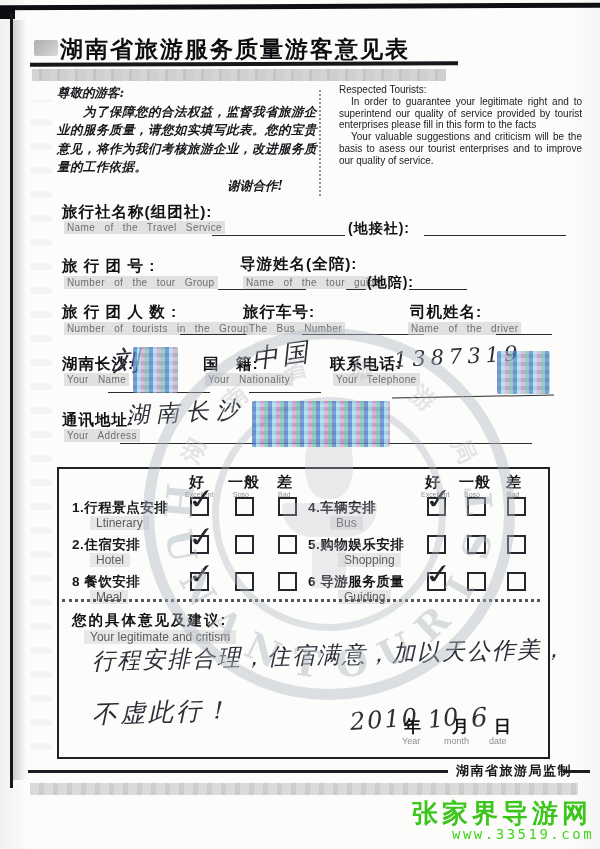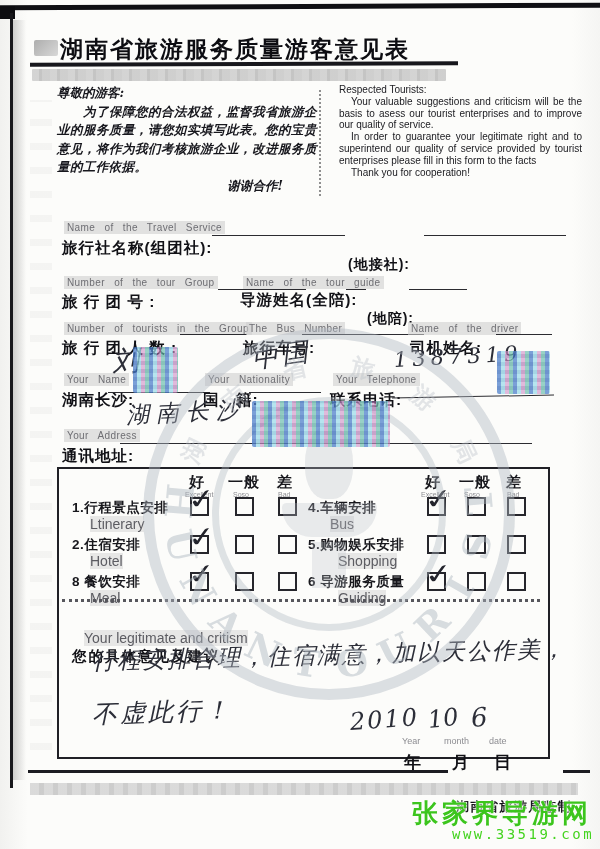--- a/index.html
+++ b/index.html
@@ -24,35 +24,35 @@
     background:linear-gradient(135deg,#9a9a9a,#cfcfcf);border-radius:2px;}
   
   .intro-cn{position:absolute;left:57px;top:84px;width:260px;font-family:"DejaVu Serif",serif;
     font-style:italic;font-weight:700;font-size:12.5px;line-height:18.5px;color:#17171d;}
   .cn-body{text-indent:26px;text-align:justify;letter-spacing:.4px;}
   .cn-close{text-align:right;padding-right:34px;}
   .intro-divider{position:absolute;left:319px;top:90px;height:106px;width:0;border-left:2px dotted #8f8f8f;}
   .intro-en{position:absolute;left:339px;top:84px;width:243px;font-size:10px;line-height:11.8px;color:#202025;text-align:justify;}
   .en-p{text-indent:12px;}
   
-  .cn{position:absolute;font-weight:900;font-size:15.5px;letter-spacing:1px;color:#111116;white-space:nowrap;margin-top:36px;}
+  .cn{position:absolute;font-weight:900;font-size:15.5px;letter-spacing:1px;color:#111116;white-space:nowrap;}
   .cns{font-size:14px;}
   .en{position:absolute;font-size:10px;color:#6e6e73;letter-spacing:.4px;word-spacing:6px;
     background:rgba(206,206,206,.6);padding:1px 3px;white-space:nowrap;}
   .bl{position:absolute;height:0;border-bottom:1.6px solid #2b2b30;}
   .hw{position:absolute;font-family:"DejaVu Serif",serif;font-style:italic;color:#2c2e38;white-space:nowrap;transform-origin:left center;}
   .mosaic{position:absolute;z-index:6;border-radius:2px;opacity:.92;
     background-image:repeating-linear-gradient(90deg,rgba(64,118,199,.75) 0 4px,rgba(142,214,232,.7) 4px 8px,rgba(196,120,188,.55) 8px 12px,rgba(96,186,168,.7) 12px 16px),
     repeating-linear-gradient(0deg,rgba(255,255,255,.3) 0 4px,rgba(30,40,90,.25) 4px 8px);}
   
   .rbox{position:absolute;left:57px;top:467px;width:489px;height:288px;border:2.5px solid #202026;background:transparent;}
   .colh{position:absolute;font-weight:900;font-size:15px;letter-spacing:1px;white-space:nowrap;}
   .tiny{position:absolute;font-size:7px;color:#8d8d92;white-space:nowrap;}
   .item-cn{position:absolute;font-weight:900;font-size:13.5px;letter-spacing:.5px;white-space:nowrap;}
-  .item-en{position:absolute;font-size:14px;color:#5c5c62;background:rgba(210,210,210,.5);padding:0 0;white-space:nowrap;}
+  .item-en{position:absolute;font-size:12px;color:#5c5c62;background:rgba(210,210,210,.5);padding:0 6px;white-space:nowrap;}
   .bx{position:absolute;width:15px;height:15px;border:2px solid #26262c;}
   .cA0{left:190px}.cA1{left:235px}.cA2{left:278px}.cB0{left:427px}.cB1{left:467px}.cB2{left:507px}
   .r0{top:497px}.r1{top:535px}.r2{top:572px}
   .tick{position:absolute;left:-2px;top:-16px;font-size:27px;font-weight:700;color:#23242c;
     transform:rotate(-8deg) scaleX(1.25);font-family:"DejaVu Sans",sans-serif;}
   .dash{position:absolute;left:62px;top:599px;width:478px;height:0;border-top:3px dotted #56565c;}
   
   .foot-line{position:absolute;height:2.5px;background:#1c1c22;}
   .foot-strip{position:absolute;left:30px;top:783px;width:548px;height:12px;opacity:.75;
     background:repeating-linear-gradient(90deg,#cfcfcf 0 9px,#bdbdbd 9px 14px);}
@@ -88,23 +88,22 @@
   <div class="title-strip"></div>
 
   <div class="intro-cn">
     <div>尊敬的游客:</div>
     <div class="cn-body">为了保障您的合法权益，监督我省旅游企业的服务质量，请您如实填写此表。您的宝贵意见，将作为我们考核旅游企业，改进服务质量的工作依据。</div>
     <div class="cn-close">谢谢合作!</div>
   </div>
   <div class="intro-divider"></div>
   <div class="intro-en">
     <div>Respected Tourists:</div>
+    <div class="en-p">In order to guarantee your legitimate right and to superintend our quality of service provided by tourist enterprises please fill in this form to the facts</div>
     <div class="en-p">Your valuable suggestions and criticism will be the basis to asess our tourist enterprises and to improve our quality of service.</div>
-    <div class="en-p">In order to guarantee your legitimate right and to superintend our quality of service provided by tourist enterprises please fill in this form to the facts</div>
-    <div class="en-p">Thank you for cooperation!</div>
   </div>
 
   <span class="cn" style="left:62px;top:202px;">旅行社名称(组团社):</span>
   <span class="en" style="left:64px;top:221px;">Name of the Travel Service</span>
   <span class="bl" style="left:212px;top:235px;width:133px;"></span>
   <span class="cn cns" style="left:348px;top:220px;">(地接社):</span>
   <span class="bl" style="left:424px;top:235px;width:142px;"></span>
 
   <span class="cn" style="left:62px;top:256px;">旅 行 团 号 :</span>
   <span class="en" style="left:64px;top:276px;">Number of the tour Group</span>

